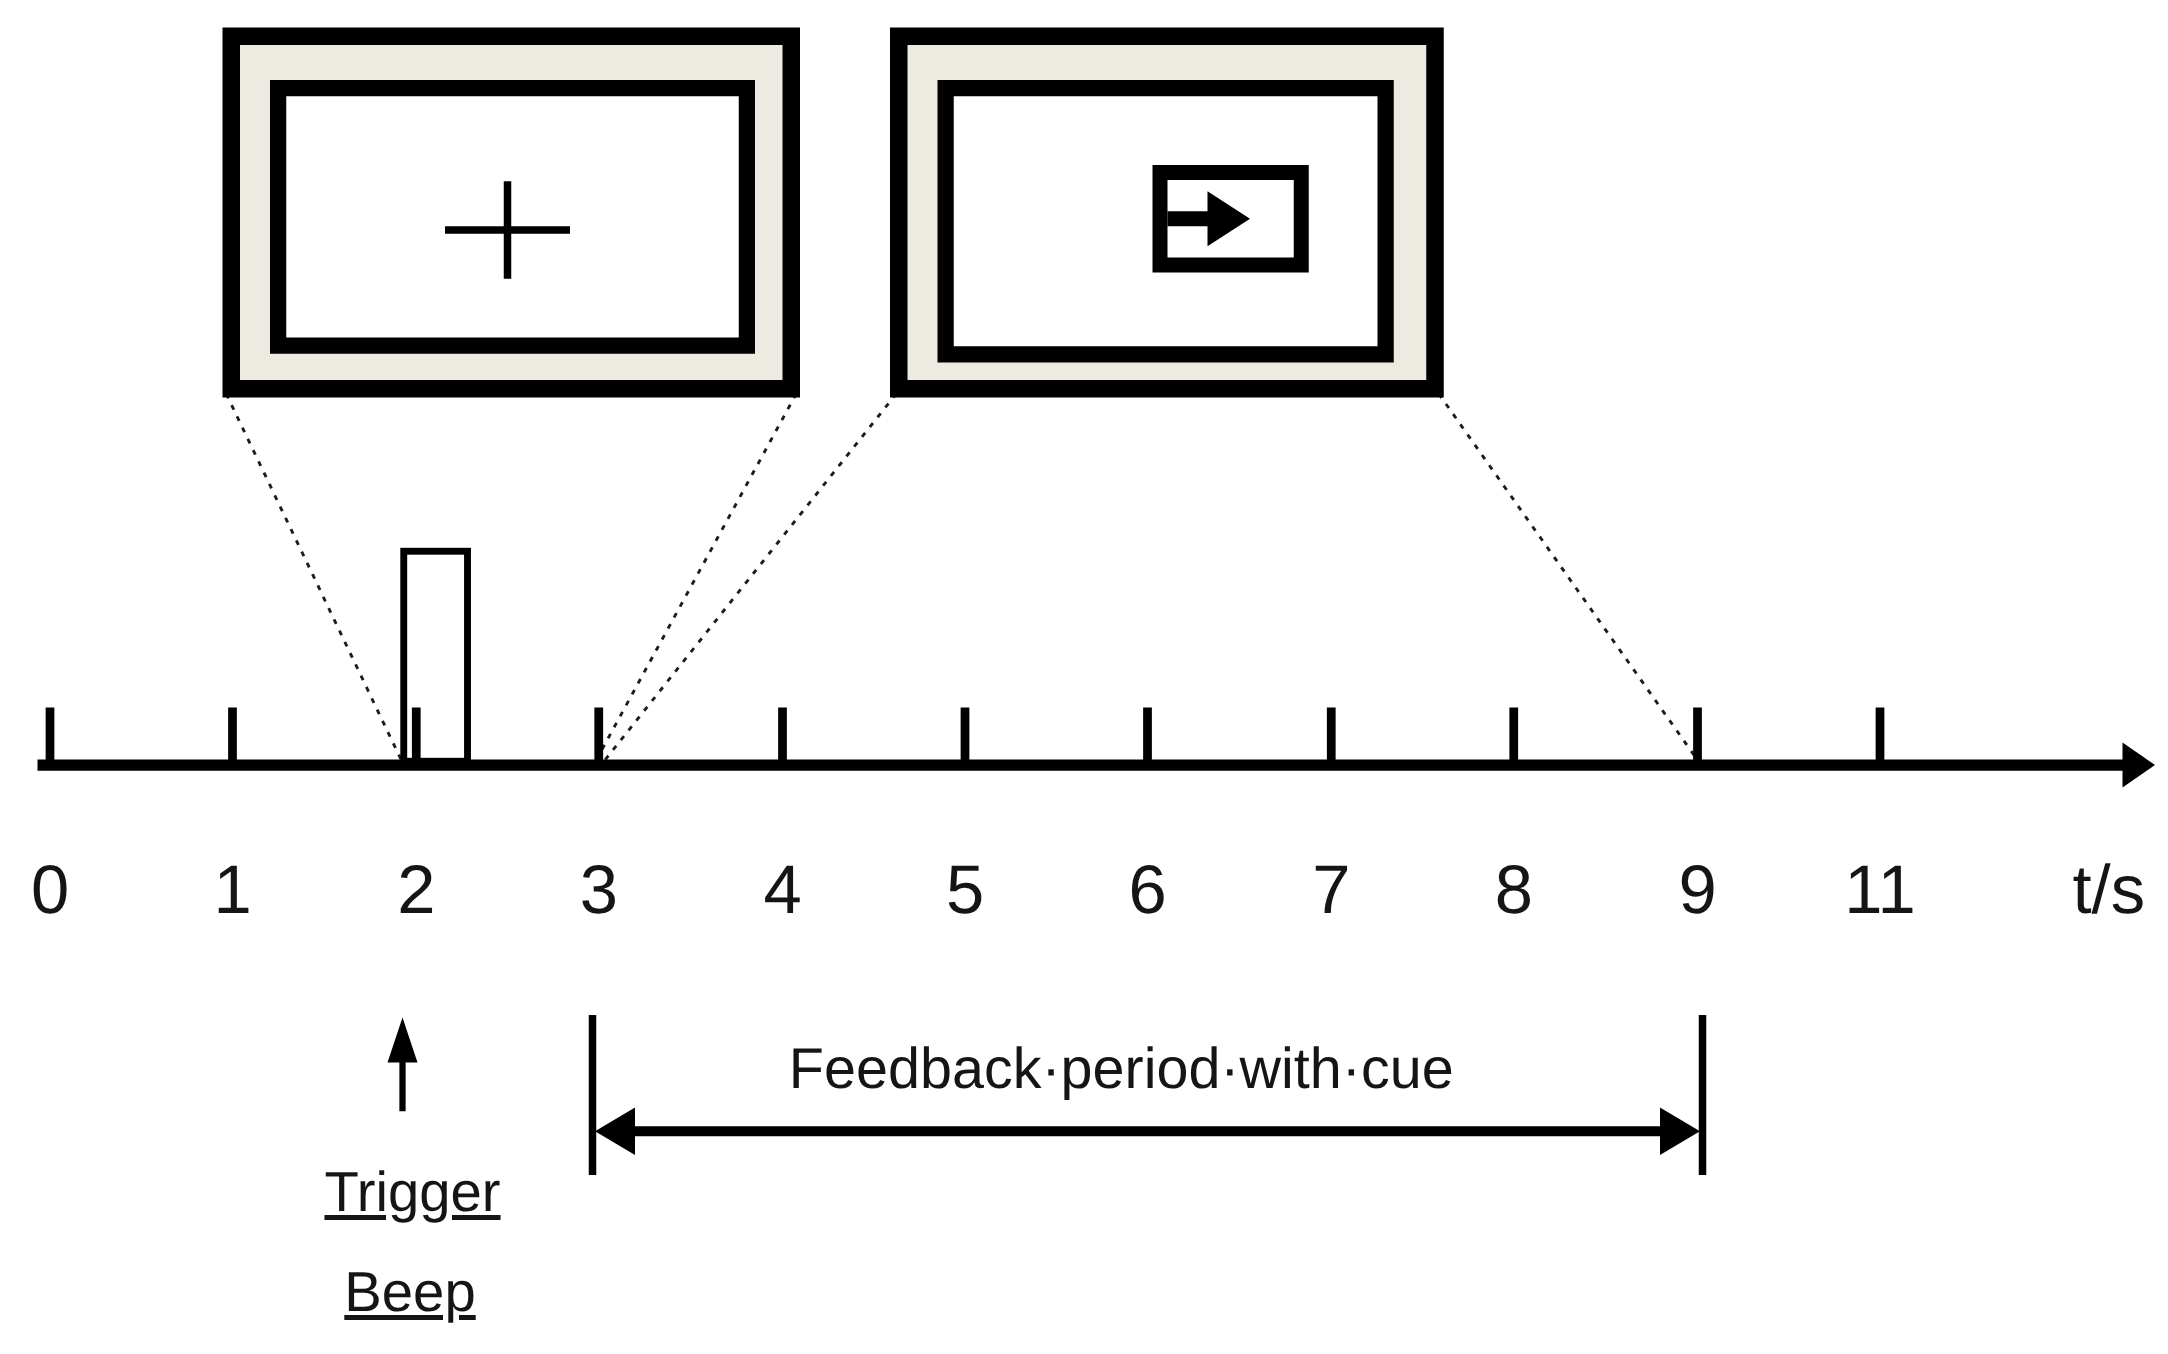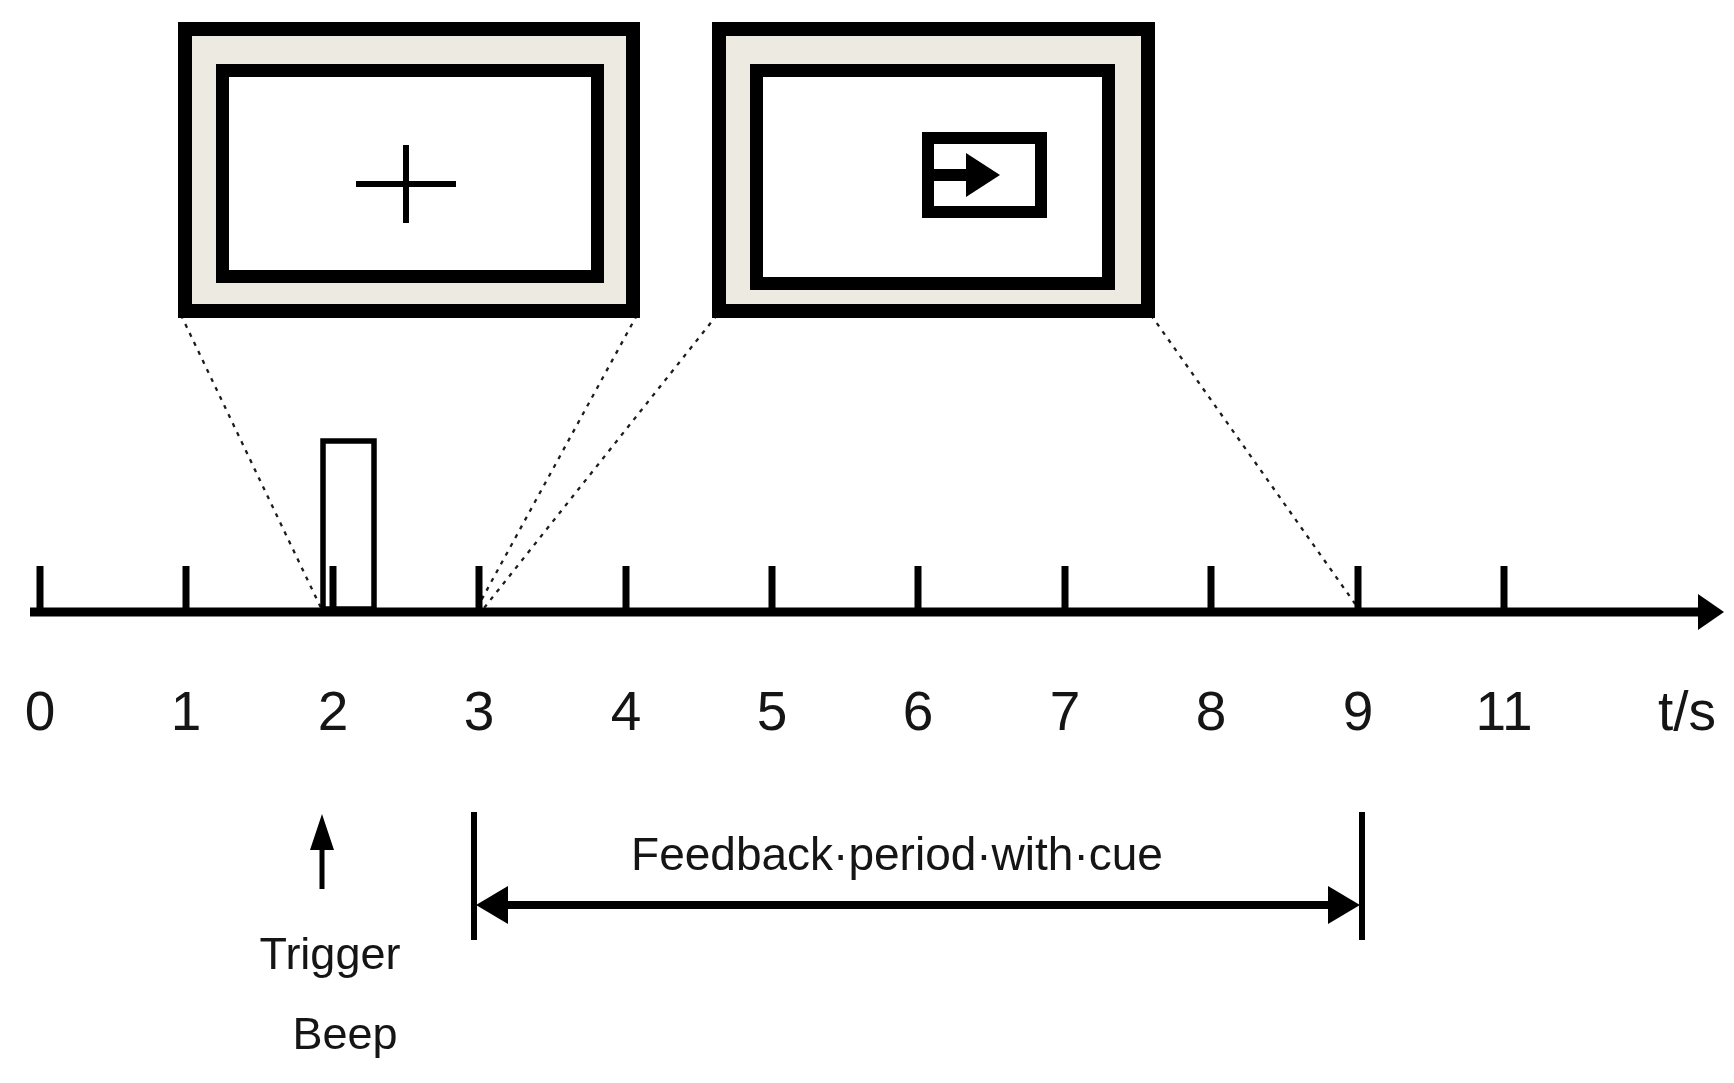--- a/index.html
+++ b/index.html
@@ -20,20 +20,21 @@
   }
   .num{
     font-size:55px;
     width:120px;
     text-align:center;
   }
   .annot{
     font-size:45px;
     transform:translateX(-50%);
     text-align:center;
+    text-decoration:underline;
   }
   .feedback{
     font-size:46px;
     transform:translateX(-50%);
     text-align:right;
   }
 </style>
 </head>
 <body>
 
@@ -111,15 +112,15 @@
   <div class="lbl num" style="left:1005px;top:684px">7</div>
   <div class="lbl num" style="left:1151px;top:684px">8</div>
   <div class="lbl num" style="left:1298px;top:684px">9</div>
   <div class="lbl num" style="left:1444px;top:684px">11</div>
 
   <div class="lbl num" style="left:1627px;top:684px">t/s</div>
 
   <div class="lbl feedback" style="left:897px;top:831px">Feedback·period·with·cue</div>
 
   <div class="lbl annot" style="left:330px;top:931px">Trigger</div>
-  <div class="lbl annot" style="left:345px;top:1011px">Beep</div>
+  <div class="lbl annot" style="left:328px;top:1011px">Beep</div>
 
 </div>
 
 </body></html>

